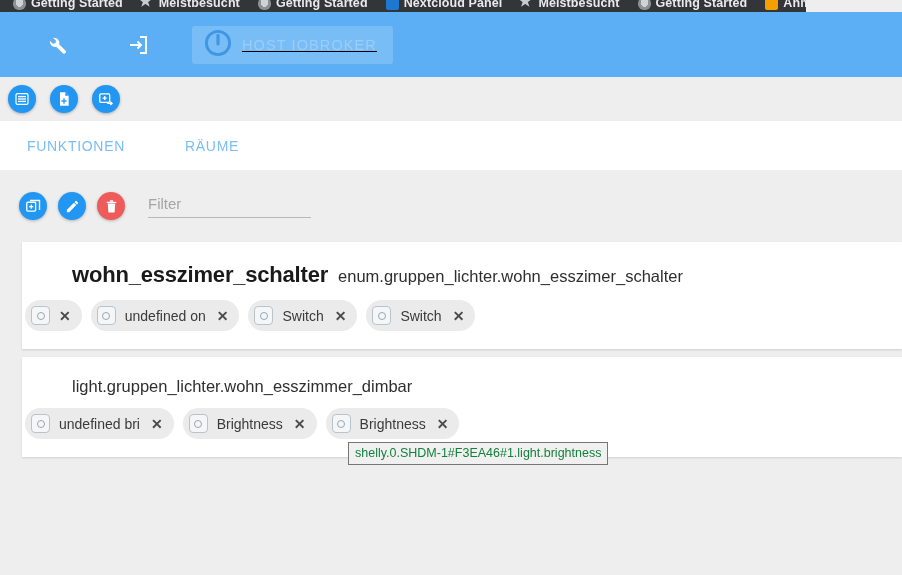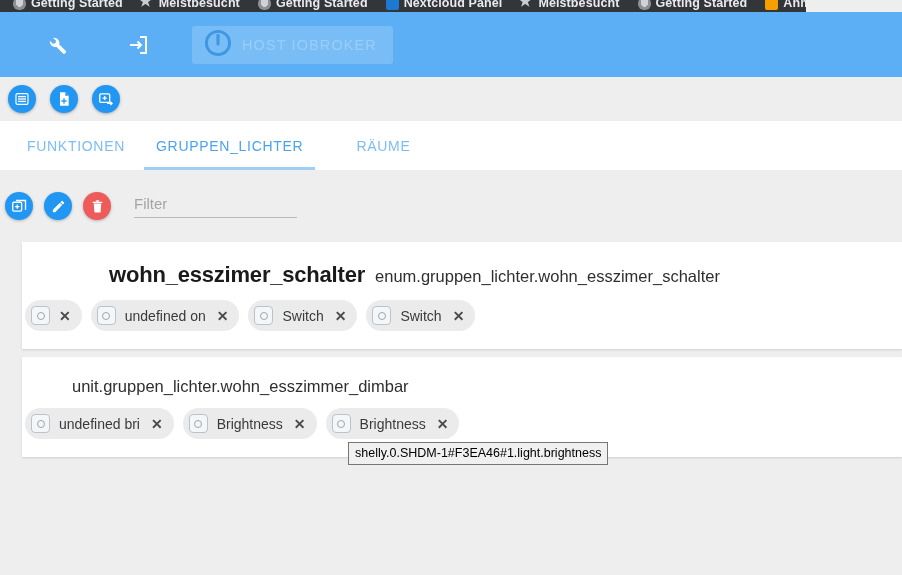--- a/index.html
+++ b/index.html
@@ -59,20 +59,21 @@
   }
   .bm-ico.blue   { background: #1d78d2; }
   .bm-ico.orange { background: #f5a000; }
 
   
   .appbar {
     position: absolute;
     top: 12px; left: 0;
     width: 902px; height: 65px;
     background: #5caff5;
+    text-decoration: underline;
   }
   .appbar-inner {
     display: flex;
     align-items: center;
     height: 100%;
     padding-left: 34px;
     gap: 0;
   }
   .icon-btn {
     width: 46px; height: 46px;
@@ -166,21 +167,21 @@
   .toolbar2 {
     position: absolute;
     top: 170px; left: 0;
     width: 902px; height: 72px;
     background: #eeeeee;
   }
   .toolbar2-inner {
     display: flex;
     align-items: center;
     gap: 11px;
-    padding-left: 5px;
+    padding-left: 19px;
     height: 100%;
   }
   .fab2 {
     width: 28px; height: 28px;
     border-radius: 50%;
     background: #2196f3;
     display: flex; align-items: center; justify-content: center;
     box-shadow: 0 1px 3px rgba(0,0,0,.25);
     cursor: pointer;
   }
@@ -220,21 +221,20 @@
     display: flex;
     align-items: baseline;
     gap: 10px;
     padding: 20px 0 12px 50px;
   }
   .card-title {
     font-size: 22px;
     font-weight: bold;
     color: #1a1a1a;
     letter-spacing: -.2px;
-    margin-left: 37px;
   }
   .card-sub {
     font-size: 16.5px;
     color: #2f2f2f;
     font-weight: 400;
   }
   .chips {
     display: flex;
     align-items: center;
     gap: 9px;
@@ -279,21 +279,21 @@
     cursor: pointer;
   }
 
   
   .tooltip {
     position: absolute;
     left: 348px;
     top: 442px;
     background: #f0f0f0;
     border: 1px solid #767676;
-    color: #000000;
+    color: #15803d;
     font-size: 12.5px;
     padding: 3px 6px 4px 6px;
     white-space: nowrap;
     z-index: 50;
     font-family: "Liberation Sans", sans-serif;
   }
 </style>
 </head>
 <body>
 
@@ -385,23 +385,20 @@
       </svg>
     </div>
   </div>
 </div>
 
 <div class="tabs-card">
   <div class="tabs" id="tabs">
       <div class="tab">
         <span>FUNKTIONEN</span>
       </div>
-      <div class="tab active">
-        <span>GRUPPEN_LICHTER</span>
-      </div>
       <div class="tab">
         <span>RÄUME</span>
       </div>
     </div>
 </div>
 
 <div class="toolbar2">
   <div class="toolbar2-inner">
     <div class="fab2" title="add">
       <svg width="17" height="17" viewBox="0 0 24 24" aria-hidden="true">
@@ -460,21 +457,21 @@
           <span class="chip-avatar">
             <i></i>
           </span>
           <span class="chip-label">Switch</span>
           <span class="chip-x">✕</span>
         </div>
       </div>
     </div>
     <div class="card">
       <div class="card-head">
-        <span class="card-sub">unit.gruppen_lichter.wohn_esszimmer_dimbar</span>
+        <span class="card-sub">light.gruppen_lichter.wohn_esszimmer_dimbar</span>
       </div>
       <div class="chips">
         <div class="chip">
           <span class="chip-avatar">
             <i></i>
           </span>
           <span class="chip-label">undefined bri</span>
           <span class="chip-x">✕</span>
         </div>
         <div class="chip">

